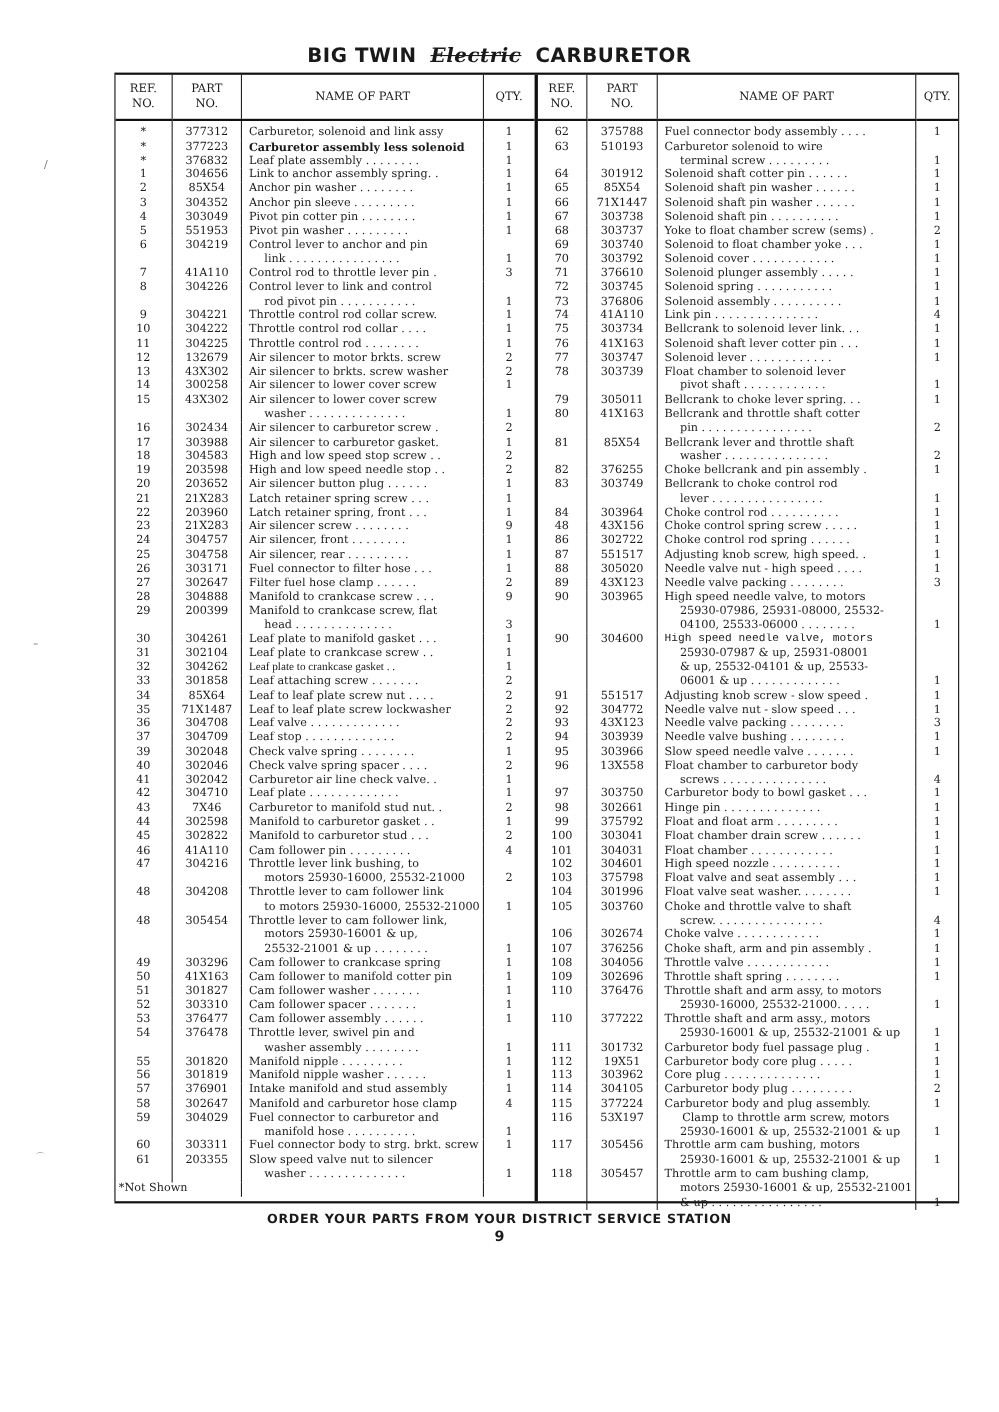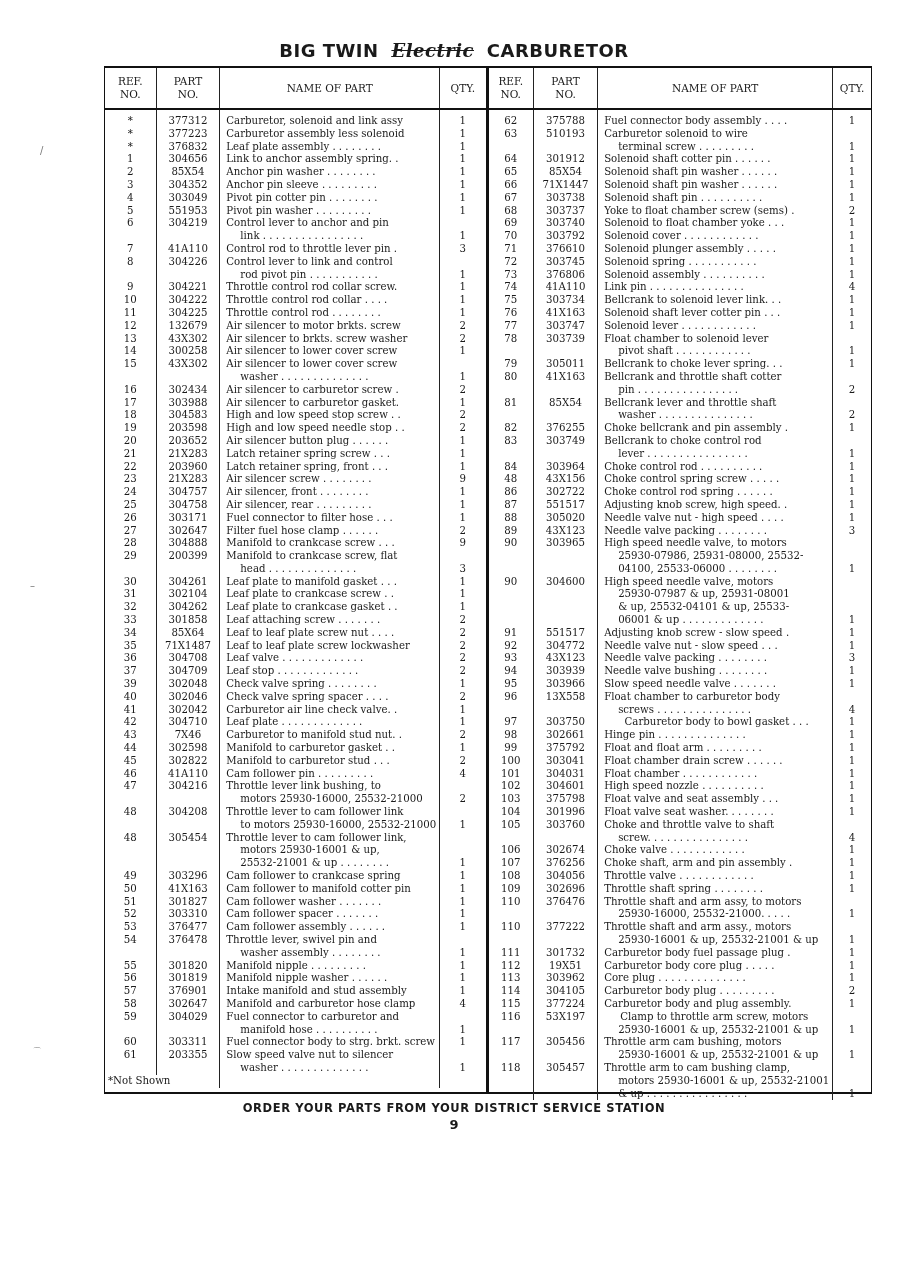--- a/index.html
+++ b/index.html
@@ -76,21 +76,21 @@
             <td class="c-part">377312</td>
             <td class="c-name">
               <span class="" style="display: block;">Carburetor, solenoid and link assy</span>
             </td>
             <td class="c-qty">1</td>
           </tr>
           <tr>
             <td class="c-ref">*</td>
             <td class="c-part">377223</td>
             <td class="c-name">
-              <span class="" style="display: block;">Carburetor assembly less solenoid</span>
+              <span class="" style="display: block; font-weight: bold;">Carburetor assembly less solenoid</span>
             </td>
             <td class="c-qty">1</td>
           </tr>
           <tr>
             <td class="c-ref">*</td>
             <td class="c-part">376832</td>
             <td class="c-name">
               <span class="" style="display: block;">Leaf plate assembly . . . . . . . .</span>
             </td>
             <td class="c-qty">1</td>
@@ -344,21 +344,21 @@
             <td class="c-part">302104</td>
             <td class="c-name">
               <span class="" style="display: block;">Leaf plate to crankcase screw  . .</span>
             </td>
             <td class="c-qty">1</td>
           </tr>
           <tr>
             <td class="c-ref">32</td>
             <td class="c-part">304262</td>
             <td class="c-name">
-              <span class="" style="display: block;">Leaf plate to crankcase gasket . .</span>
+              <span class="" style="display: block; font-family: Liberation Serif, serif;">Leaf plate to crankcase gasket . .</span>
             </td>
             <td class="c-qty">1</td>
           </tr>
           <tr>
             <td class="c-ref">33</td>
             <td class="c-part">301858</td>
             <td class="c-name">
               <span class="" style="display: block;">Leaf attaching screw  . . . . . . .</span>
             </td>
             <td class="c-qty">2</td>
@@ -849,21 +849,21 @@
               <span class="" style="display: block;">High speed needle valve, to motors</span>
               <span class="cont" style="display: block;">25930-07986, 25931-08000, 25532-</span>
               <span class="cont" style="display: block;">04100, 25533-06000 . . . . . . . .</span>
             </td>
             <td class="c-qty">1</td>
           </tr>
           <tr>
             <td class="c-ref">90</td>
             <td class="c-part">304600</td>
             <td class="c-name">
-              <span class="" style="display: block;">High speed needle valve, motors</span>
+              <span class="" style="display: block; font-family: Liberation Mono, monospace;">High speed needle valve, motors</span>
               <span class="cont" style="display: block;">25930-07987 &amp; up, 25931-08001</span>
               <span class="cont" style="display: block;">&amp; up, 25532-04101 &amp; up, 25533-</span>
               <span class="cont" style="display: block;">06001 &amp; up . . . . . . . . . . . . .</span>
             </td>
             <td class="c-qty">1</td>
           </tr>
           <tr>
             <td class="c-ref">91</td>
             <td class="c-part">551517</td>
             <td class="c-name">
@@ -909,21 +909,21 @@
             <td class="c-name">
               <span class="" style="display: block;">Float chamber to carburetor body</span>
               <span class="cont" style="display: block;">screws . . . . . . . . . . . . . . .</span>
             </td>
             <td class="c-qty">4</td>
           </tr>
           <tr>
             <td class="c-ref">97</td>
             <td class="c-part">303750</td>
             <td class="c-name">
-              <span class="" style="display: block; text-align: center;">Carburetor body to bowl gasket . . .</span>
+              <span class="" style="display: block;">Carburetor body to bowl gasket . . .</span>
             </td>
             <td class="c-qty">1</td>
           </tr>
           <tr>
             <td class="c-ref">98</td>
             <td class="c-part">302661</td>
             <td class="c-name">
               <span class="" style="display: block;">Hinge pin  . . . . . . . . . . . . . .</span>
             </td>
             <td class="c-qty">1</td>

